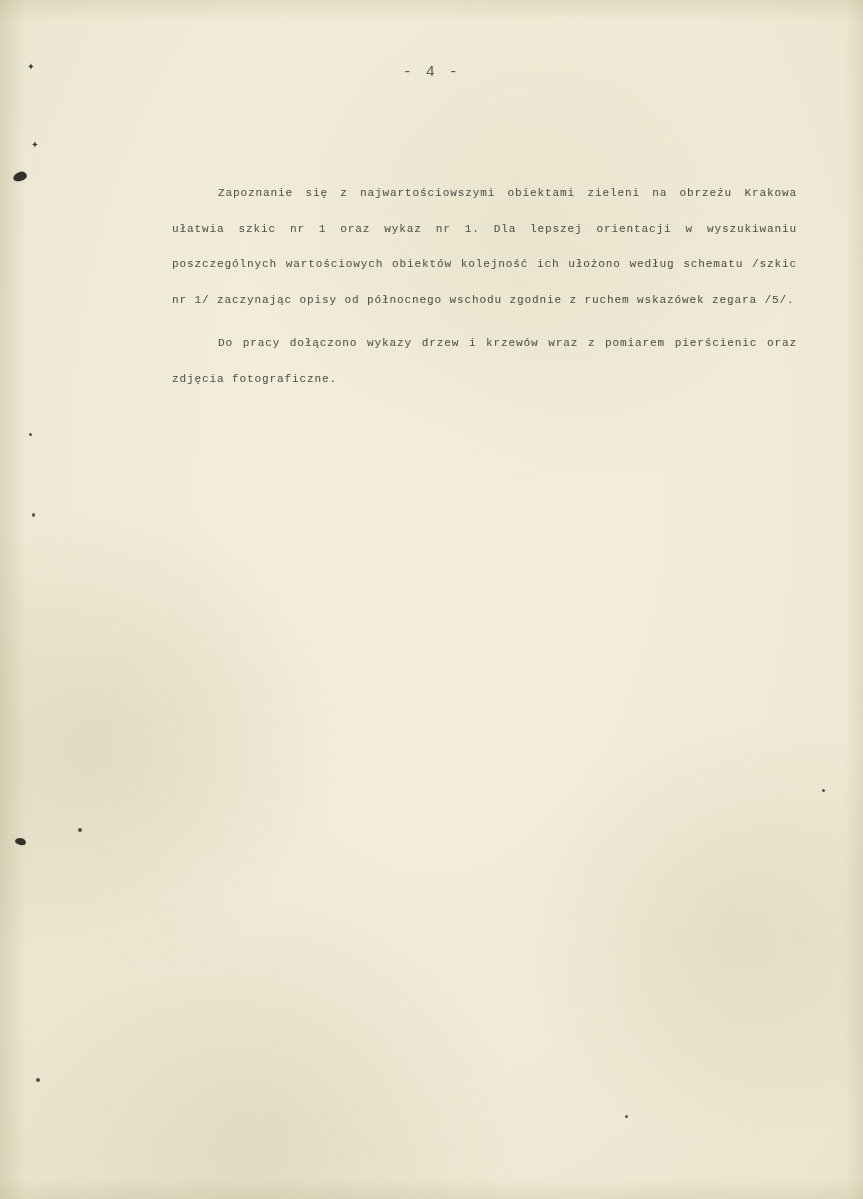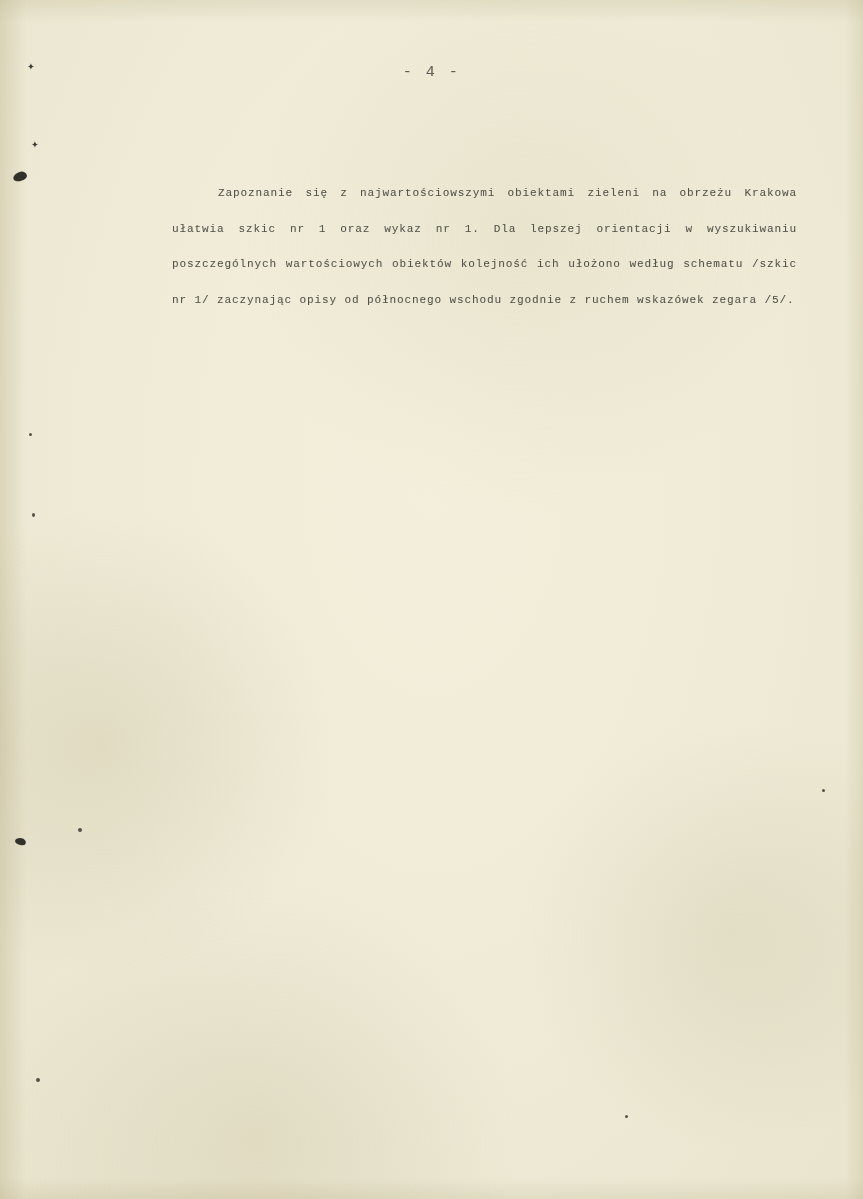--- a/index.html
+++ b/index.html
@@ -128,20 +128,21 @@
 
 <div class="page">
 
   <div class="paper-texture"></div>
   <div class="paper-stains"></div>
 
   <div class="page-number">- 4 -</div>
 
   <div class="body-text">
     <p class="para"><span class="indent"></span><span>Zapoznanie się z najwartościowszymi obiektami zieleni na obrzeżu Krakowa ułatwia szkic nr 1 oraz wykaz nr 1. Dla lepszej orientacji w wyszukiwaniu poszczególnych wartościo­wych obiektów kolejność ich ułożono według schematu /szkic nr 1/ zaczynając opisy od północnego wschodu zgodnie z ruchem wskazówek zegara /5/.</span></p>
+    <p class="para"><span class="indent"></span><span>Do pracy dołączono wykazy drzew i krzewów wraz z pomia­rem pierścienic oraz zdjęcia fotograficzne.</span></p>
   </div>
 
   <span class="mark-caret" style="left:27px; top:60px;">✦</span>
   <span class="mark-caret" style="left:31px; top:138px;">✦</span>
   <div class="blot b1" style="left:13px; top:172px;"></div>
   <div class="blot b2" style="left:15px; top:838px;"></div>
 
   <span class="speck" style="left:29px; top:433px; width:3px; height:3px;"></span>
   <span class="speck" style="left:32px; top:513px; width:3px; height:4px;"></span>
   <span class="speck" style="left:78px; top:828px; width:4px; height:4px;"></span>

